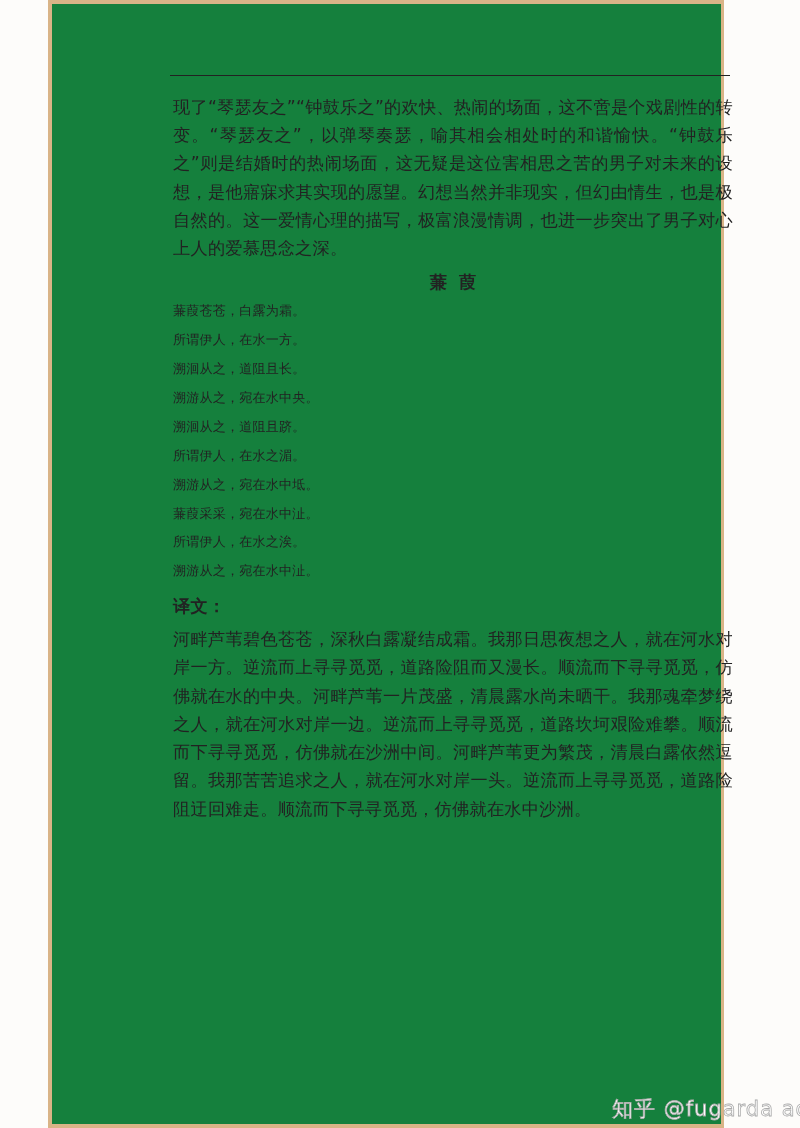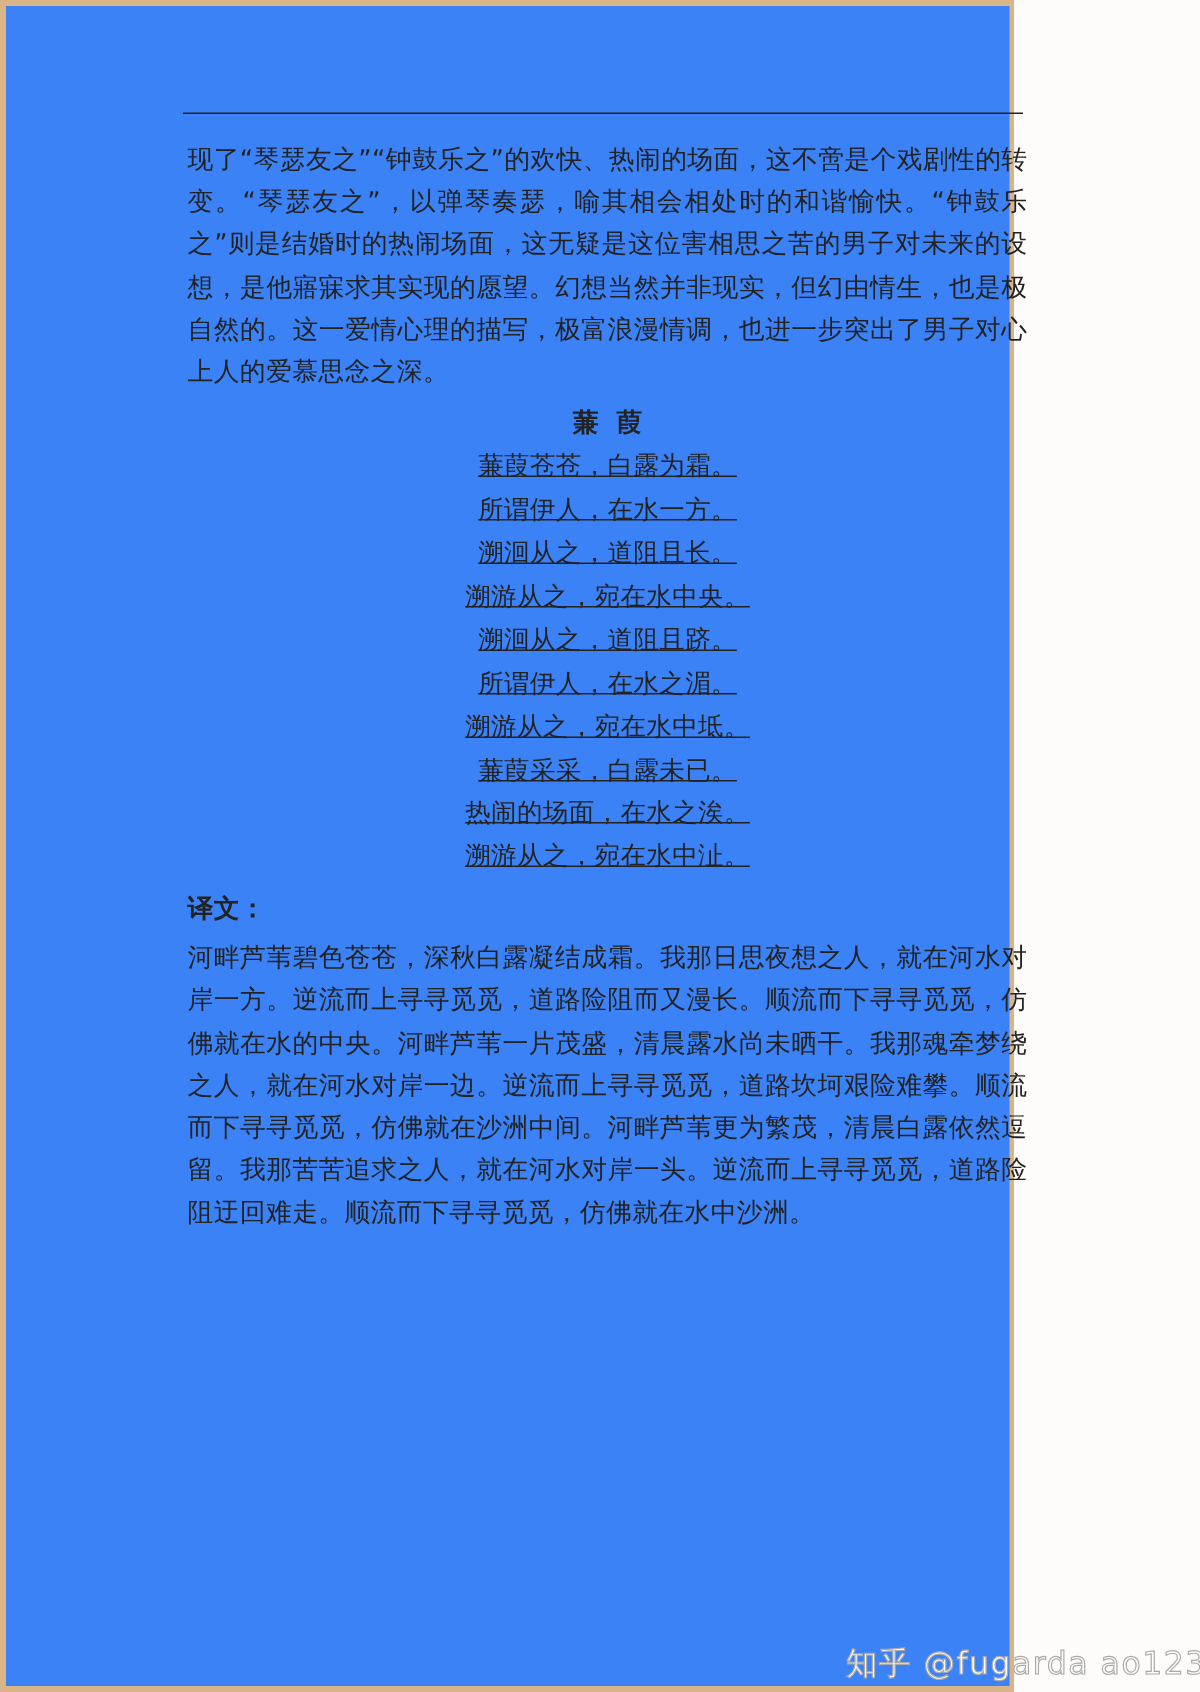--- a/index.html
+++ b/index.html
@@ -10,38 +10,39 @@
       color: #222;
     }
     .page {
       position: relative;
       width: 676px; height: 1128px;
       box-sizing: border-box;
       border-top: 4px solid #d9b487;
       border-left: 4px solid #d9b487;
       border-right: 3px solid #d9b487;
       border-bottom: 4px solid #d9b487;
-      background: #3b82f6;
+      background: #15803d;
+      margin-left: 48px;
     }
     .header-rule {
       position: absolute; left: 118px; top: 71px;
       width: 560px; height: 0;
       border-top: 1.5px solid #222;
     }
     .content {
       position: absolute; left: 121px; top: 89px; width: 560px;
       font-size: 17.2px; line-height: 28.2px;
       letter-spacing: 0.25px;
     }
     .para { margin: 0 0 6px 0; text-align: justify; text-align-last: left; }
     .poem-title {
       text-align: center; font-weight: bold; margin: 0; letter-spacing: 12px;
       line-height: 29px; padding-left: 12px;
     }
-    .poem-line { text-align: center; margin: 0; line-height: 28.9px; font-size: 17px; text-decoration: underline; }
+    .poem-line { text-align: left; margin: 0; line-height: 28.9px; font-size: 13px; }
     .trans-heading { font-weight: bold; margin: 5px 0 4px 0; line-height: 30px; }
     .watermark {
       position: absolute; left: 560px; top: 1091px;
       font-size: 21px; color: #fff;
       -webkit-text-stroke: 0.8px #aaa;
       letter-spacing: 1px; white-space: nowrap;
     }
   </style>
 </head>
 <body>
@@ -54,22 +55,22 @@
 
     <p class="poem-title">蒹葭</p>
     <div>
       <p class="poem-line">蒹葭苍苍，白露为霜。</p>
       <p class="poem-line">所谓伊人，在水一方。</p>
       <p class="poem-line">溯洄从之，道阻且长。</p>
       <p class="poem-line">溯游从之，宛在水中央。</p>
       <p class="poem-line">溯洄从之，道阻且跻。</p>
       <p class="poem-line">所谓伊人，在水之湄。</p>
       <p class="poem-line">溯游从之，宛在水中坻。</p>
-      <p class="poem-line">蒹葭采采，白露未已。</p>
-      <p class="poem-line">热闹的场面，在水之涘。</p>
+      <p class="poem-line">蒹葭采采，宛在水中沚。</p>
+      <p class="poem-line">所谓伊人，在水之涘。</p>
       <p class="poem-line">溯游从之，宛在水中沚。</p>
     </div>
 
     <p class="trans-heading">译文：</p>
     <p class="para">河畔芦苇碧色苍苍，深秋白露凝结成霜。我那日思夜想之人，就在河水对岸一方。逆流而上寻寻觅觅，道路险阻而又漫长。顺流而下寻寻觅觅，仿佛就在水的中央。河畔芦苇一片茂盛，清晨露水尚未晒干。我那魂牵梦绕之人，就在河水对岸一边。逆流而上寻寻觅觅，道路坎坷艰险难攀。顺流而下寻寻觅觅，仿佛就在沙洲中间。河畔芦苇更为繁茂，清晨白露依然逗留。我那苦苦追求之人，就在河水对岸一头。逆流而上寻寻觅觅，道路险阻迂回难走。顺流而下寻寻觅觅，仿佛就在水中沙洲。</p>
   </div>
 
   <div class="watermark">知乎 @fugarda ao123</div>
 </div>
 

